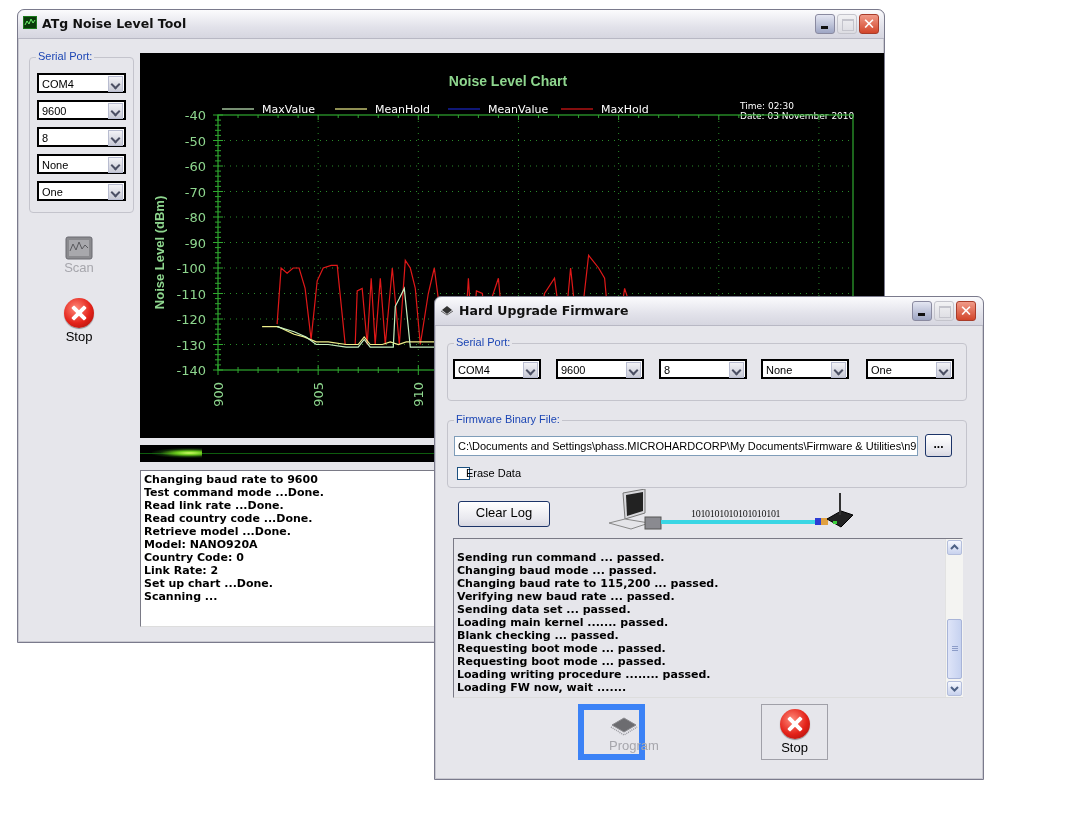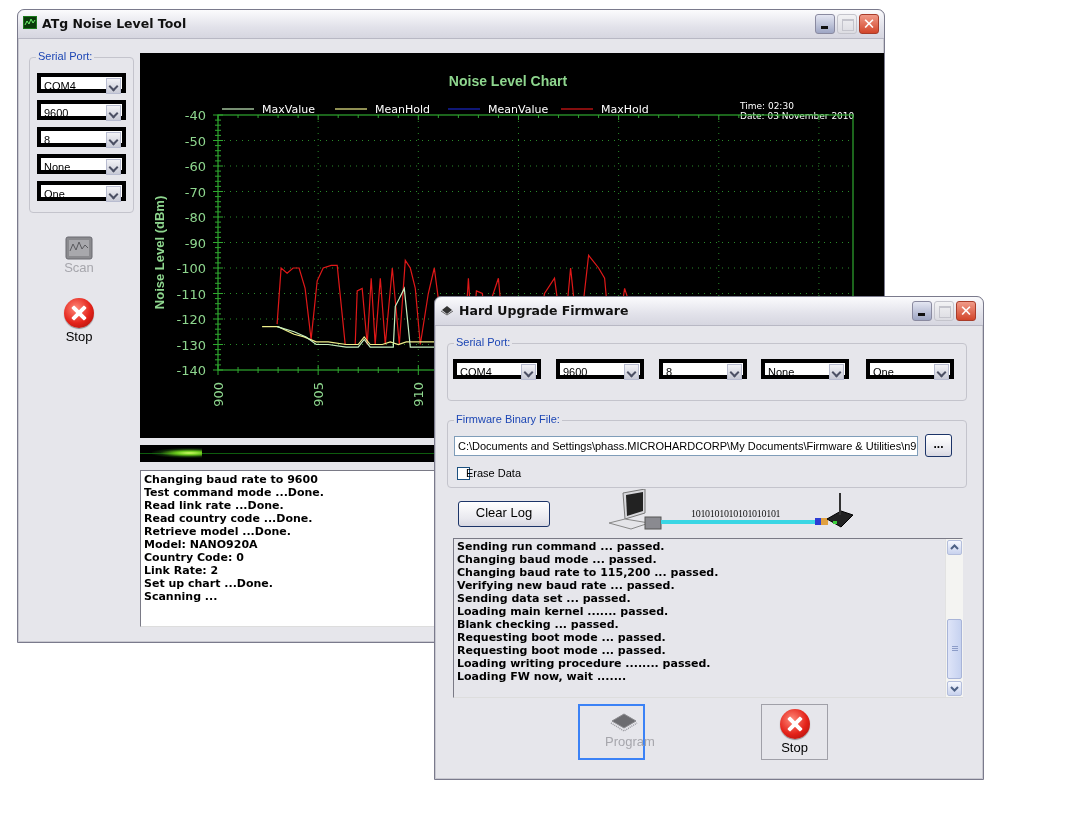--- a/index.html
+++ b/index.html
@@ -14,21 +14,21 @@
   .title-icon { position:absolute; left:5px; top:6px; width:14px; height:13px; }
   .tb-btn { position:absolute; top:4px; width:20px; height:20px; border-radius:3px; border:1px solid #8a8aa0; box-sizing:border-box; }
   .tb-min { background:linear-gradient(#e4e6f2,#9ea6c4); }
   .tb-min::after { content:""; position:absolute; left:5px; bottom:4px; width:7px; height:3px; background:#111; }
   .tb-max { background:linear-gradient(#f2f2f4,#dcdce2); border-color:#c4c4cc; }
   .tb-max::after { content:""; position:absolute; left:4px; top:4px; width:10px; height:9px; border:1px solid #c4c4cc; border-top-width:2px; }
   .tb-close { background:linear-gradient(#f09a88,#d2452a); border-color:#a83c2a; color:#fff; font-weight:bold;
               font-size:15px; text-align:center; line-height:18px; font-family:"DejaVu Sans", sans-serif; }
   .groupbox { position:absolute; border:1px solid #c4c4cc; border-radius:4px; }
   .group-label { position:absolute; left:6px; top:-8px; background:#e6e6eb; padding:0 2px; color:#1c46b4; font-size:11px; }
-  .combo { position:absolute; height:20px; background:#fff; border:4px solid #000000; box-sizing:border-box; }
+  .combo { position:absolute; height:20px; background:#fff; border:2px solid #000000; box-sizing:border-box; }
   .combo-text { position:absolute; left:3px; top:3px; font-size:11px; }
   .combo-btn { position:absolute; right:1px; top:1px; width:15px; height:16px; background:linear-gradient(#f2f2f6,#c8cad6);
                border:1px solid #b8bcd0; box-sizing:border-box; }
   .combo-btn::after { content:""; position:absolute; left:3px; top:4px; width:5px; height:5px; border-right:2px solid #4c5064;
                       border-bottom:2px solid #4c5064; transform:rotate(45deg); }
   .chart-area { position:absolute; background:#000; }
   .log { position:absolute; background:#fff; border:1px solid #7a7a86; border-right-color:#ddd; border-bottom-color:#ddd;
          font-family:"DejaVu Sans", sans-serif; font-weight:bold; font-size:11px; line-height:13px; padding:2px 3px; box-sizing:border-box; overflow:hidden; }
   .log div { white-space:nowrap; }
   .btn { position:absolute; background:linear-gradient(#ffffff,#e8e8ee 70%,#d8d8e2); border:1px solid #1c3468; border-radius:3px;
@@ -347,21 +347,21 @@
     <span style="position:absolute;left:86px;top:19px;font-size:10px;color:#111;letter-spacing:-0.3px;">1010101010101010101</span>
     <svg width="48" height="44" viewBox="0 0 48 44" style="position:absolute;left:210px;top:0;">
       <rect x="0" y="29" width="6" height="7" fill="#2c3cd4"></rect>
       <rect x="6" y="29" width="7" height="7" fill="#e0a040"></rect>
       <path d="M12 30 L26 22 L38 26 L26 38 Z" fill="#222" stroke="#000"></path>
       <rect x="24" y="4" width="2" height="22" fill="#333"></rect>
       <rect x="18" y="32" width="4" height="3" fill="#3cd03c"></rect>
     </svg>
   </div>
 
-  <div class="log" style="left:18px;top:241px;width:510px;height:160px;background:#e6e6eb;padding-top:1px;">
+  <div class="log" style="left:18px;top:241px;width:510px;height:160px;background:#e6e6eb;padding-top:12px;">
     <div id="fw-log">
         <div>Sending run command ... passed.</div>
         <div>Changing baud mode ... passed.</div>
         <div>Changing baud rate to 115,200 ... passed.</div>
         <div>Verifying new baud rate ... passed.</div>
         <div>Sending data set ... passed.</div>
         <div>Loading main kernel ....... passed.</div>
         <div>Blank checking ... passed.</div>
         <div>Requesting boot mode ... passed.</div>
         <div>Requesting boot mode ... passed.</div>
@@ -374,21 +374,21 @@
           <polyline points="3,8 6.5,4.5 10,8" fill="none" stroke="#4d6185" stroke-width="2"></polyline>
         </svg></div>
     <div class="sb-thumb" style="top:80px;height:60px;">
       <div style="position:absolute;left:4px;top:26px;width:6px;height:1px;background:#8c9cc8;box-shadow:0 2px 0 #8c9cc8,0 4px 0 #8c9cc8;"></div>
     </div>
     <div class="sb-btn" style="top:142px;"><svg width="13" height="13">
           <polyline points="3,5 6.5,8.5 10,5" fill="none" stroke="#4d6185" stroke-width="2"></polyline>
         </svg></div>
   </div>
 
-  <div style="position:absolute;left:143px;top:407px;width:67px;height:56px;border:2px solid #3b82f6;box-sizing:border-box;text-align:center;padding-left:25px;">
+  <div style="position:absolute;left:143px;top:407px;width:67px;height:56px;border:6px solid #3b82f6;box-sizing:border-box;text-align:center;padding-left:25px;">
     <svg width="30" height="22" viewBox="0 0 30 22" style="display:block;margin:4px auto 0;">
       <path d="M3 11 L15 4 L27 11 L15 18 Z" fill="#6c6c70" stroke="#8a8a8e"></path>
       <path d="M2 13 L15 21 L28 13" fill="none" stroke="#9a9aa0" stroke-width="1.5" stroke-dasharray="1 1"></path>
     </svg>
     <div style="color:#a6a6ac;font-size:13px;margin-top:2px;">Program</div>
   </div>
 
   <div style="position:absolute;left:326px;top:407px;width:67px;height:56px;border:1px solid #a0a0a8;box-sizing:border-box;text-align:center;padding-top:4px;">
     <div class="stop-icon"></div>
     <div style="font-size:13px;margin-top:1px;">Stop</div>

